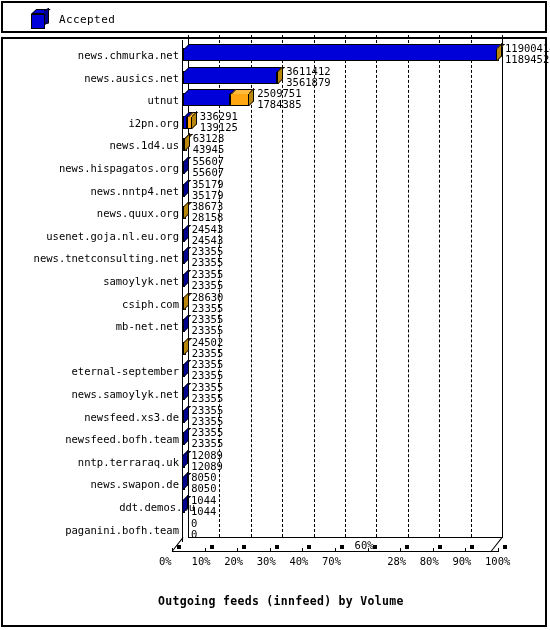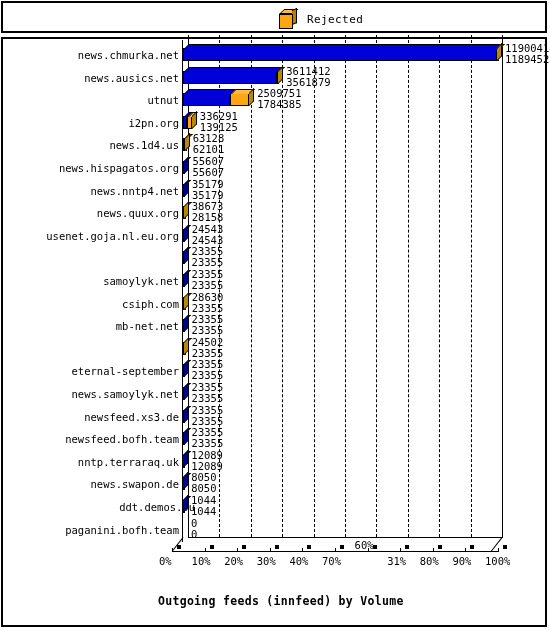--- a/index.html
+++ b/index.html
@@ -56,27 +56,27 @@
   .tickmark{position:absolute;width:4px;height:4px;background:#000;}
   .xtick-label{position:absolute;font-size:10.5px;color:#000;white-space:nowrap;}
   .xaxis-title{position:absolute;font-size:11.5px;font-weight:bold;color:#000;white-space:nowrap;letter-spacing:.3px;}
 </style>
 </head>
 <body>
 
 <div id="root">
 
   <div class="legend-box">
-    <div class="legend-entry rejected">
-      <span class="cube orange">
+    <div class="legend-entry accepted">
+      <span class="cube blue">
         <span class="top"></span>
           <span class="side"></span>
           <span class="face"></span>
       </span>
-      <span class="legend-label">Rejected</span>
+      <span class="legend-label">Accepted</span>
     </div>
   </div>
 
   <div class="plot-frame">
     <div class="plot" id="plot">
         <div class="axis-left" style="left: 179px; top: 1px; width: 1px; height: 502.2px;"></div>
         <div class="axis-left" style="left: 185px; top: -4px; width: 1px; height: 502.2px;"></div>
         <div class="gridline" style="left: 216.4px; top: -4px; height: 502.2px;"></div>
         <div class="gridline" style="left: 247.8px; top: -4px; height: 502.2px;"></div>
         <div class="gridline" style="left: 279.2px; top: -4px; height: 502.2px;"></div>
@@ -139,21 +139,21 @@
         <div class="bar-row" style="left: 180px; top: 99.4px;">
           <div class="seg" style="left: 0px; top: 0px; width: 1.63857px; height: 13px; background: rgb(0, 0, 216);">
             <span class="top3d" style="width: 1.63857px; background: rgb(0, 0, 216);"></span>
           </div>
           <div class="seg" style="left: 1.63857px; top: 0px; width: 1.5px; height: 13px; background: rgb(255, 166, 19);">
             <span class="top3d" style="width: 1.5px; background: rgb(255, 187, 60);"></span>
           </div>
           <div class="cap3d" style="left: 1.66567px; top: 0px; height: 13px; background: rgb(184, 134, 11);"></div>
         </div>
         <div class="val-total" style="left: 189.666px; top: 94.4px;">63128</div>
-        <div class="val-accepted" style="left: 189.666px; top: 105.4px;">62101</div>
+        <div class="val-accepted" style="left: 189.666px; top: 105.4px;">43945</div>
         <div class="cat-label" style="right: 370px; top: 124px;">news.hispagatos.org</div>
         <div class="bar-row" style="left: 180px; top: 122px;">
           <div class="seg" style="left: 0px; top: 0px; width: 1.5px; height: 13px; background: rgb(0, 0, 216);">
             <span class="top3d" style="width: 1.5px; background: rgb(0, 0, 216);"></span>
           </div>
           <div class="cap3d" style="left: 1.46723px; top: 0px; height: 13px; background: rgb(0, 0, 143);"></div>
         </div>
         <div class="val-total" style="left: 189.467px; top: 117px;">55607</div>
         <div class="val-accepted" style="left: 189.467px; top: 128px;">55607</div>
         <div class="cat-label" style="right: 370px; top: 146.6px;">news.nntp4.net</div>
@@ -179,20 +179,21 @@
         <div class="val-accepted" style="left: 188.801px; top: 173.2px;">28158</div>
         <div class="cat-label" style="right: 370px; top: 191.8px;">usenet.goja.nl.eu.org</div>
         <div class="bar-row" style="left: 180px; top: 189.8px;">
           <div class="seg" style="left: 0px; top: 0px; width: 1.5px; height: 13px; background: rgb(0, 0, 216);">
             <span class="top3d" style="width: 1.5px; background: rgb(0, 0, 216);"></span>
           </div>
           <div class="cap3d" style="left: 0.647583px; top: 0px; height: 13px; background: rgb(0, 0, 143);"></div>
         </div>
         <div class="val-total" style="left: 188.648px; top: 184.8px;">24543</div>
         <div class="val-accepted" style="left: 188.648px; top: 195.8px;">24543</div>
+        <div class="cat-label" style="right: 370px; top: 214.4px;">news.tnetconsulting.net</div>
         <div class="bar-row" style="left: 180px; top: 212.4px;">
           <div class="seg" style="left: 0px; top: 0px; width: 1.5px; height: 13px; background: rgb(0, 0, 216);">
             <span class="top3d" style="width: 1.5px; background: rgb(0, 0, 216);"></span>
           </div>
           <div class="cap3d" style="left: 0.616237px; top: 0px; height: 13px; background: rgb(0, 0, 143);"></div>
         </div>
         <div class="val-total" style="left: 188.616px; top: 207.4px;">23355</div>
         <div class="val-accepted" style="left: 188.616px; top: 218.4px;">23355</div>
         <div class="cat-label" style="right: 370px; top: 237px;">samoylyk.net</div>
         <div class="bar-row" style="left: 180px; top: 235px;">
@@ -324,21 +325,21 @@
         <div class="tick" style="left: 299.4px; top: 509.2px; height: 4px;"></div>
         <div class="xtick-label" style="left: 286.4px; top: 516.2px;">40%</div>
         <div class="tickmark" style="left: 337px; top: 506.2px;"></div>
         <div class="tick" style="left: 332px; top: 509.2px; height: 4px;"></div>
         <div class="xtick-label" style="left: 319px; top: 516.2px;">70%</div>
         <div class="tickmark" style="left: 369.6px; top: 506.2px;"></div>
         <div class="tick" style="left: 364.6px; top: 509.2px; height: 4px;"></div>
         <div class="xtick-label" style="left: 351.6px; top: 500px;">60%</div>
         <div class="tickmark" style="left: 402.2px; top: 506.2px;"></div>
         <div class="tick" style="left: 397.2px; top: 509.2px; height: 4px;"></div>
-        <div class="xtick-label" style="left: 384.2px; top: 516.2px;">31%</div>
+        <div class="xtick-label" style="left: 384.2px; top: 516.2px;">28%</div>
         <div class="tickmark" style="left: 434.8px; top: 506.2px;"></div>
         <div class="tick" style="left: 429.8px; top: 509.2px; height: 4px;"></div>
         <div class="xtick-label" style="left: 416.8px; top: 516.2px;">80%</div>
         <div class="tickmark" style="left: 467.4px; top: 506.2px;"></div>
         <div class="tick" style="left: 462.4px; top: 509.2px; height: 4px;"></div>
         <div class="xtick-label" style="left: 449.4px; top: 516.2px;">90%</div>
         <div class="tickmark" style="left: 500px; top: 506.2px;"></div>
         <div class="tick" style="left: 495px; top: 509.2px; height: 4px;"></div>
         <div class="xtick-label" style="left: 482px; top: 516.2px;">100%</div>
         <div class="xaxis-title" style="left: 155px; top: 555px;">Outgoing feeds (innfeed) by Volume</div>

